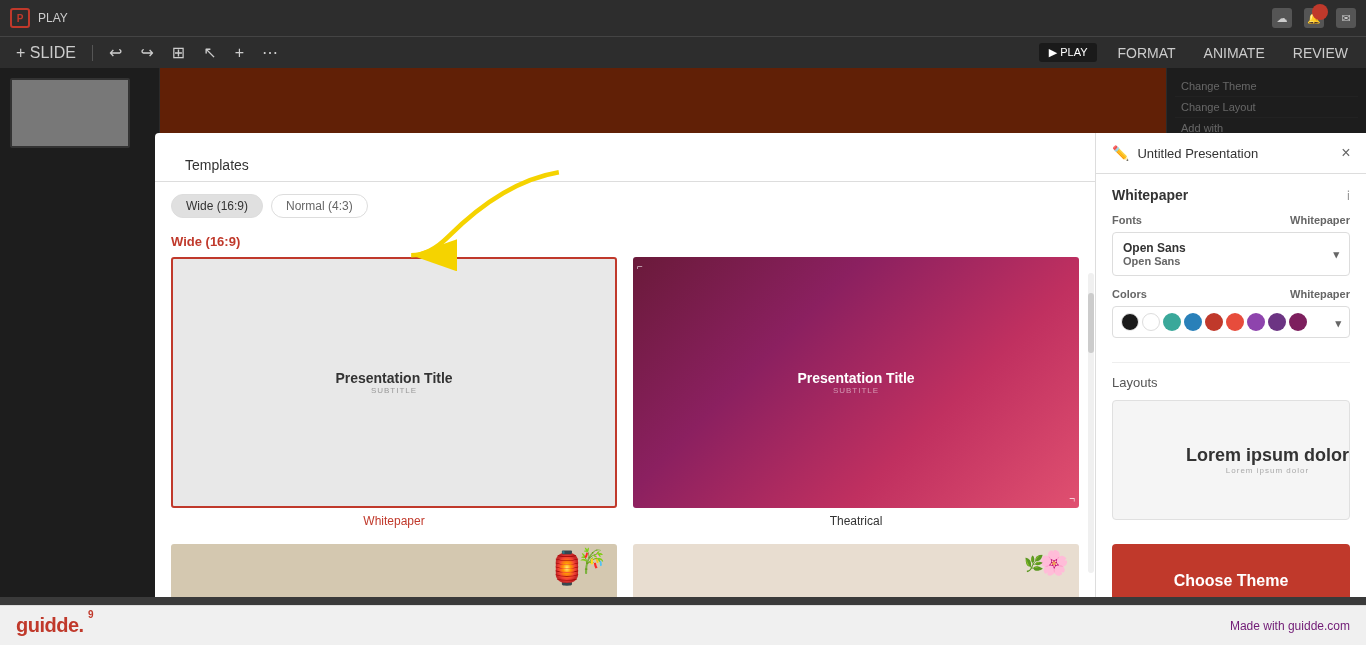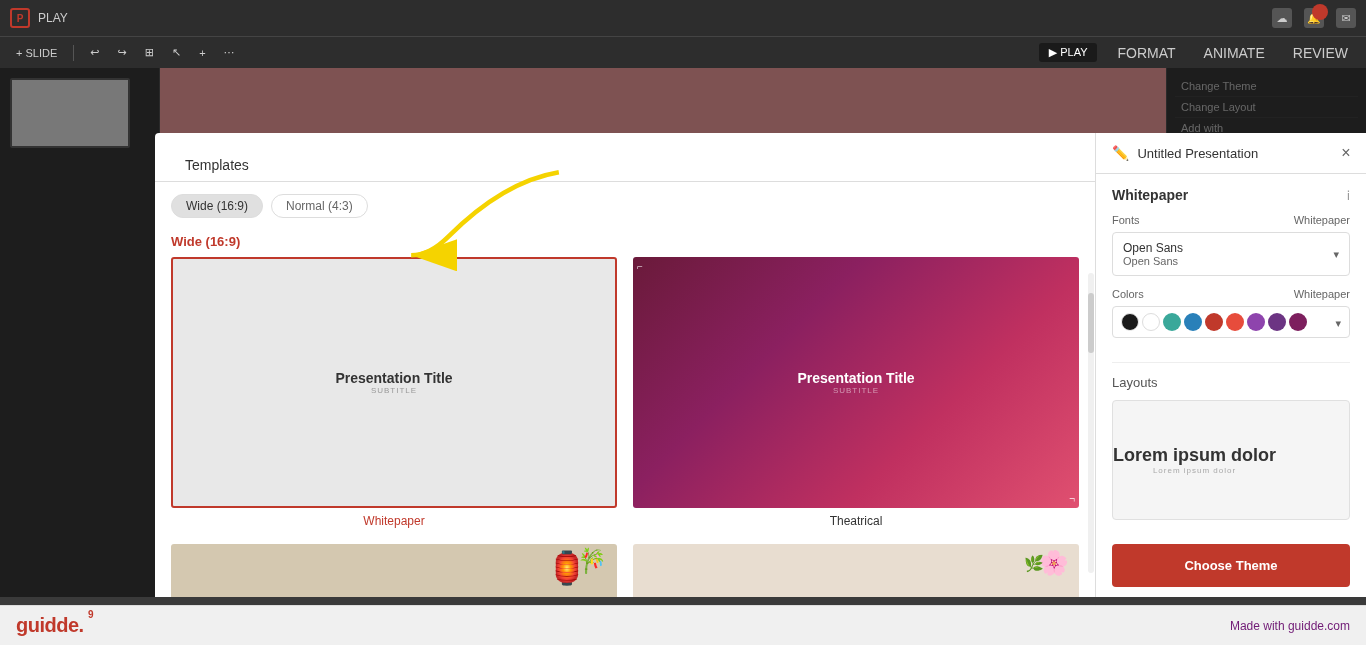--- a/index.html
+++ b/index.html
@@ -40,21 +40,21 @@
     .toolbar {
       height: 32px;
       background: #2d2d2d;
       display: flex;
       align-items: center;
       padding: 0 10px;
       gap: 6px;
       border-top: 1px solid #444;
     }
     .toolbar-btn {
-      color: #ccc; font-size: 11px; cursor: pointer; padding: 2px 6px;
+      color: #ccc; font-size: 16px; cursor: pointer; padding: 2px 6px;
       border-radius: 3px;
     }
     .toolbar-spacer { flex: 1; }
     .toolbar-right {
       display: flex; gap: 12px; align-items: center;
     }
     .toolbar-right-btn {
       color: #ccc; font-size: 14px; cursor: pointer; padding: 2px 8px;
     }
     .play-btn {
@@ -312,20 +312,21 @@
       font-weight: 600;
       color: #333;
     }
 
     .info-icon {
       color: #999; font-size: 13px;
     }
 
     .sub-section {
       margin-bottom: 12px;
+      font-weight: bold;
     }
 
     .sub-label {
       font-size: 11px;
       color: #999;
       display: flex;
       justify-content: space-between;
       margin-bottom: 6px;
     }
 
@@ -374,46 +375,46 @@
     }
 
     .layout-preview {
       width: 100%;
       min-height: 120px;
       background: #f5f5f5;
       border-radius: 4px;
       border: 1px solid #e0e0e0;
       display: flex;
       align-items: center;
-      justify-content: flex-start;
+      justify-content: flex-end;
     }
 
     .layout-preview-text {
       font-size: 18px;
       font-weight: 600;
       color: #333;
     }
 
     .layout-preview-sub {
       font-size: 8px;
       color: #aaa;
       letter-spacing: 1px;
       text-align: center;
     }
 
     .choose-theme-btn {
       display: block;
       width: calc(100% - 32px);
       margin: 12px 16px;
-      padding: 14px;
+      padding: 28px;
       background: #c0392b;
       color: #fff;
       border: none;
       border-radius: 4px;
-      font-size: 13px;
+      font-size: 16px;
       font-weight: 600;
       cursor: pointer;
       text-align: center;
     }
 
     
     .arrow-annotation {
       position: absolute;
       top: 30px;
       left: 230px;
@@ -499,21 +500,21 @@
   <span class="toolbar-btn">⋯</span>
   <div class="toolbar-spacer"></div>
   <div class="toolbar-right">
     <span class="play-btn">▶ PLAY</span>
     <span class="toolbar-right-btn">FORMAT</span>
     <span class="toolbar-right-btn">ANIMATE</span>
     <span class="toolbar-right-btn">REVIEW</span>
   </div>
 </div>
 
-<div class="main-area" style="position:relative; background:#fca5a5; height: calc(645px - 76px - 40px);">
+<div class="main-area" style="position:relative; background:#c2410c; height: calc(645px - 76px - 40px);">
 
   <div class="slide-panel">
     <div class="slide-thumb"></div>
   </div>
 
   <div class="right-panel">
     <div class="right-panel-item">Change Theme</div>
     <div class="right-panel-item">Change Layout</div>
     <div class="right-panel-item">Add with</div>
   </div>

